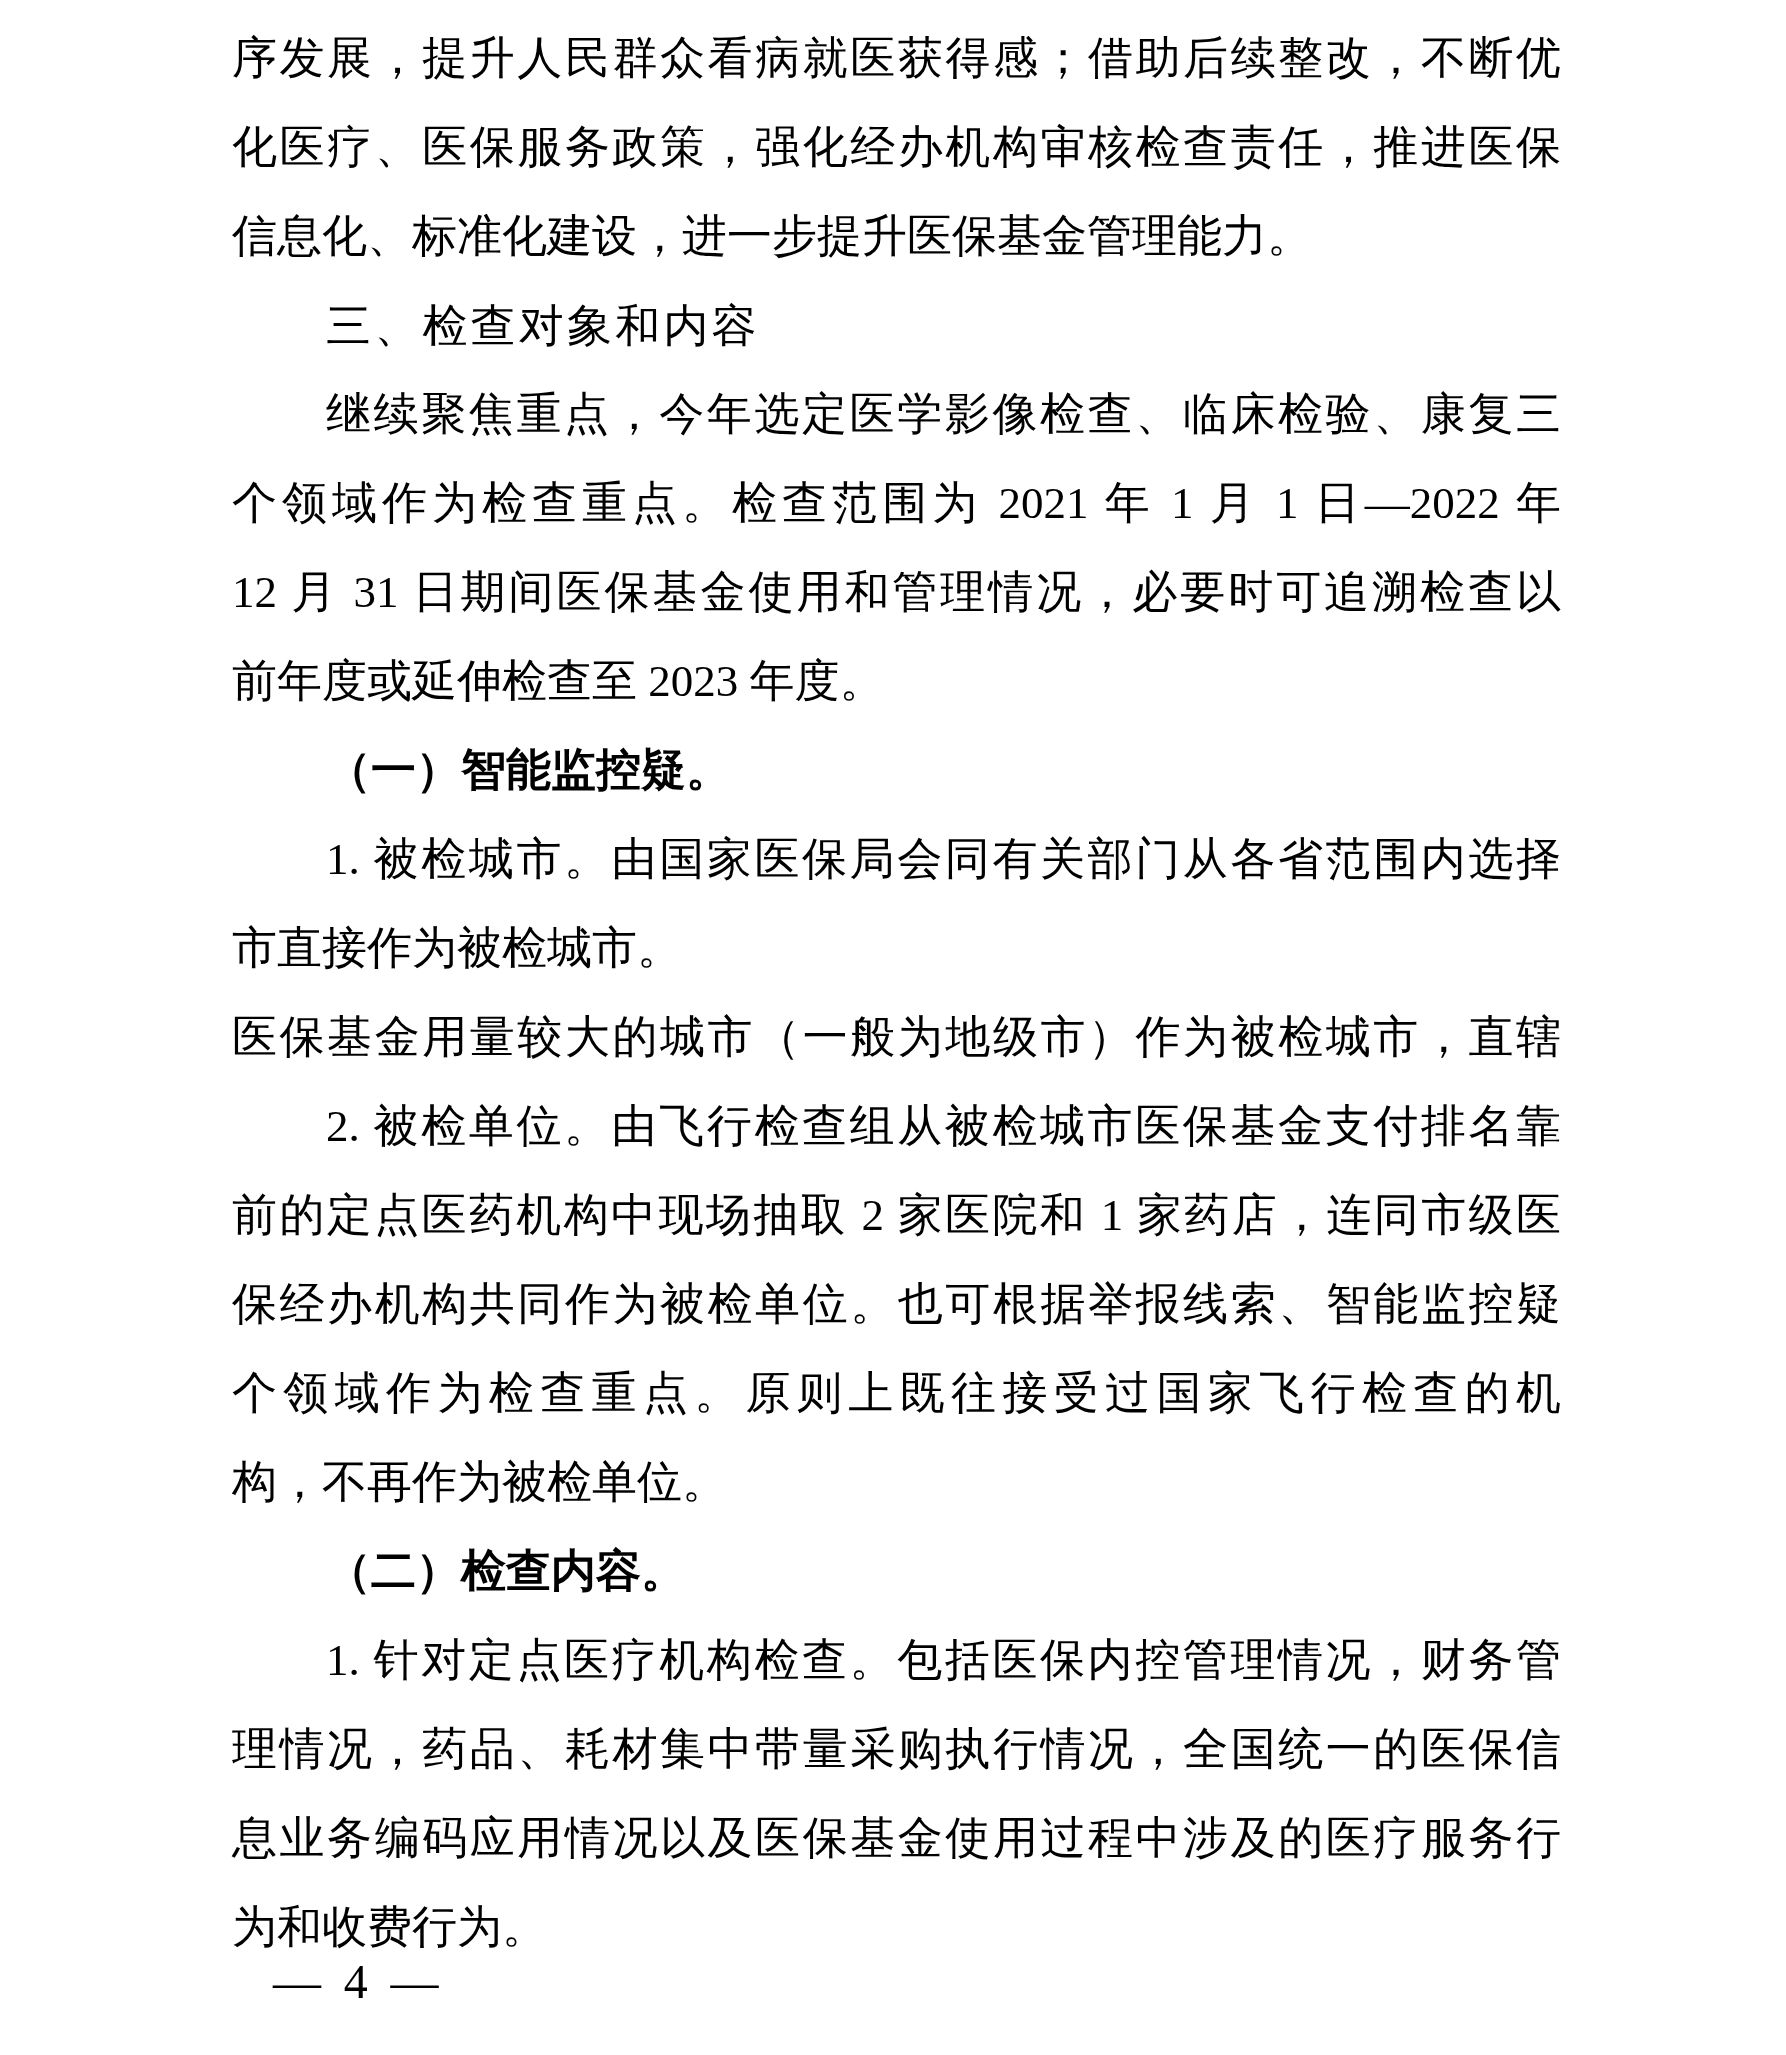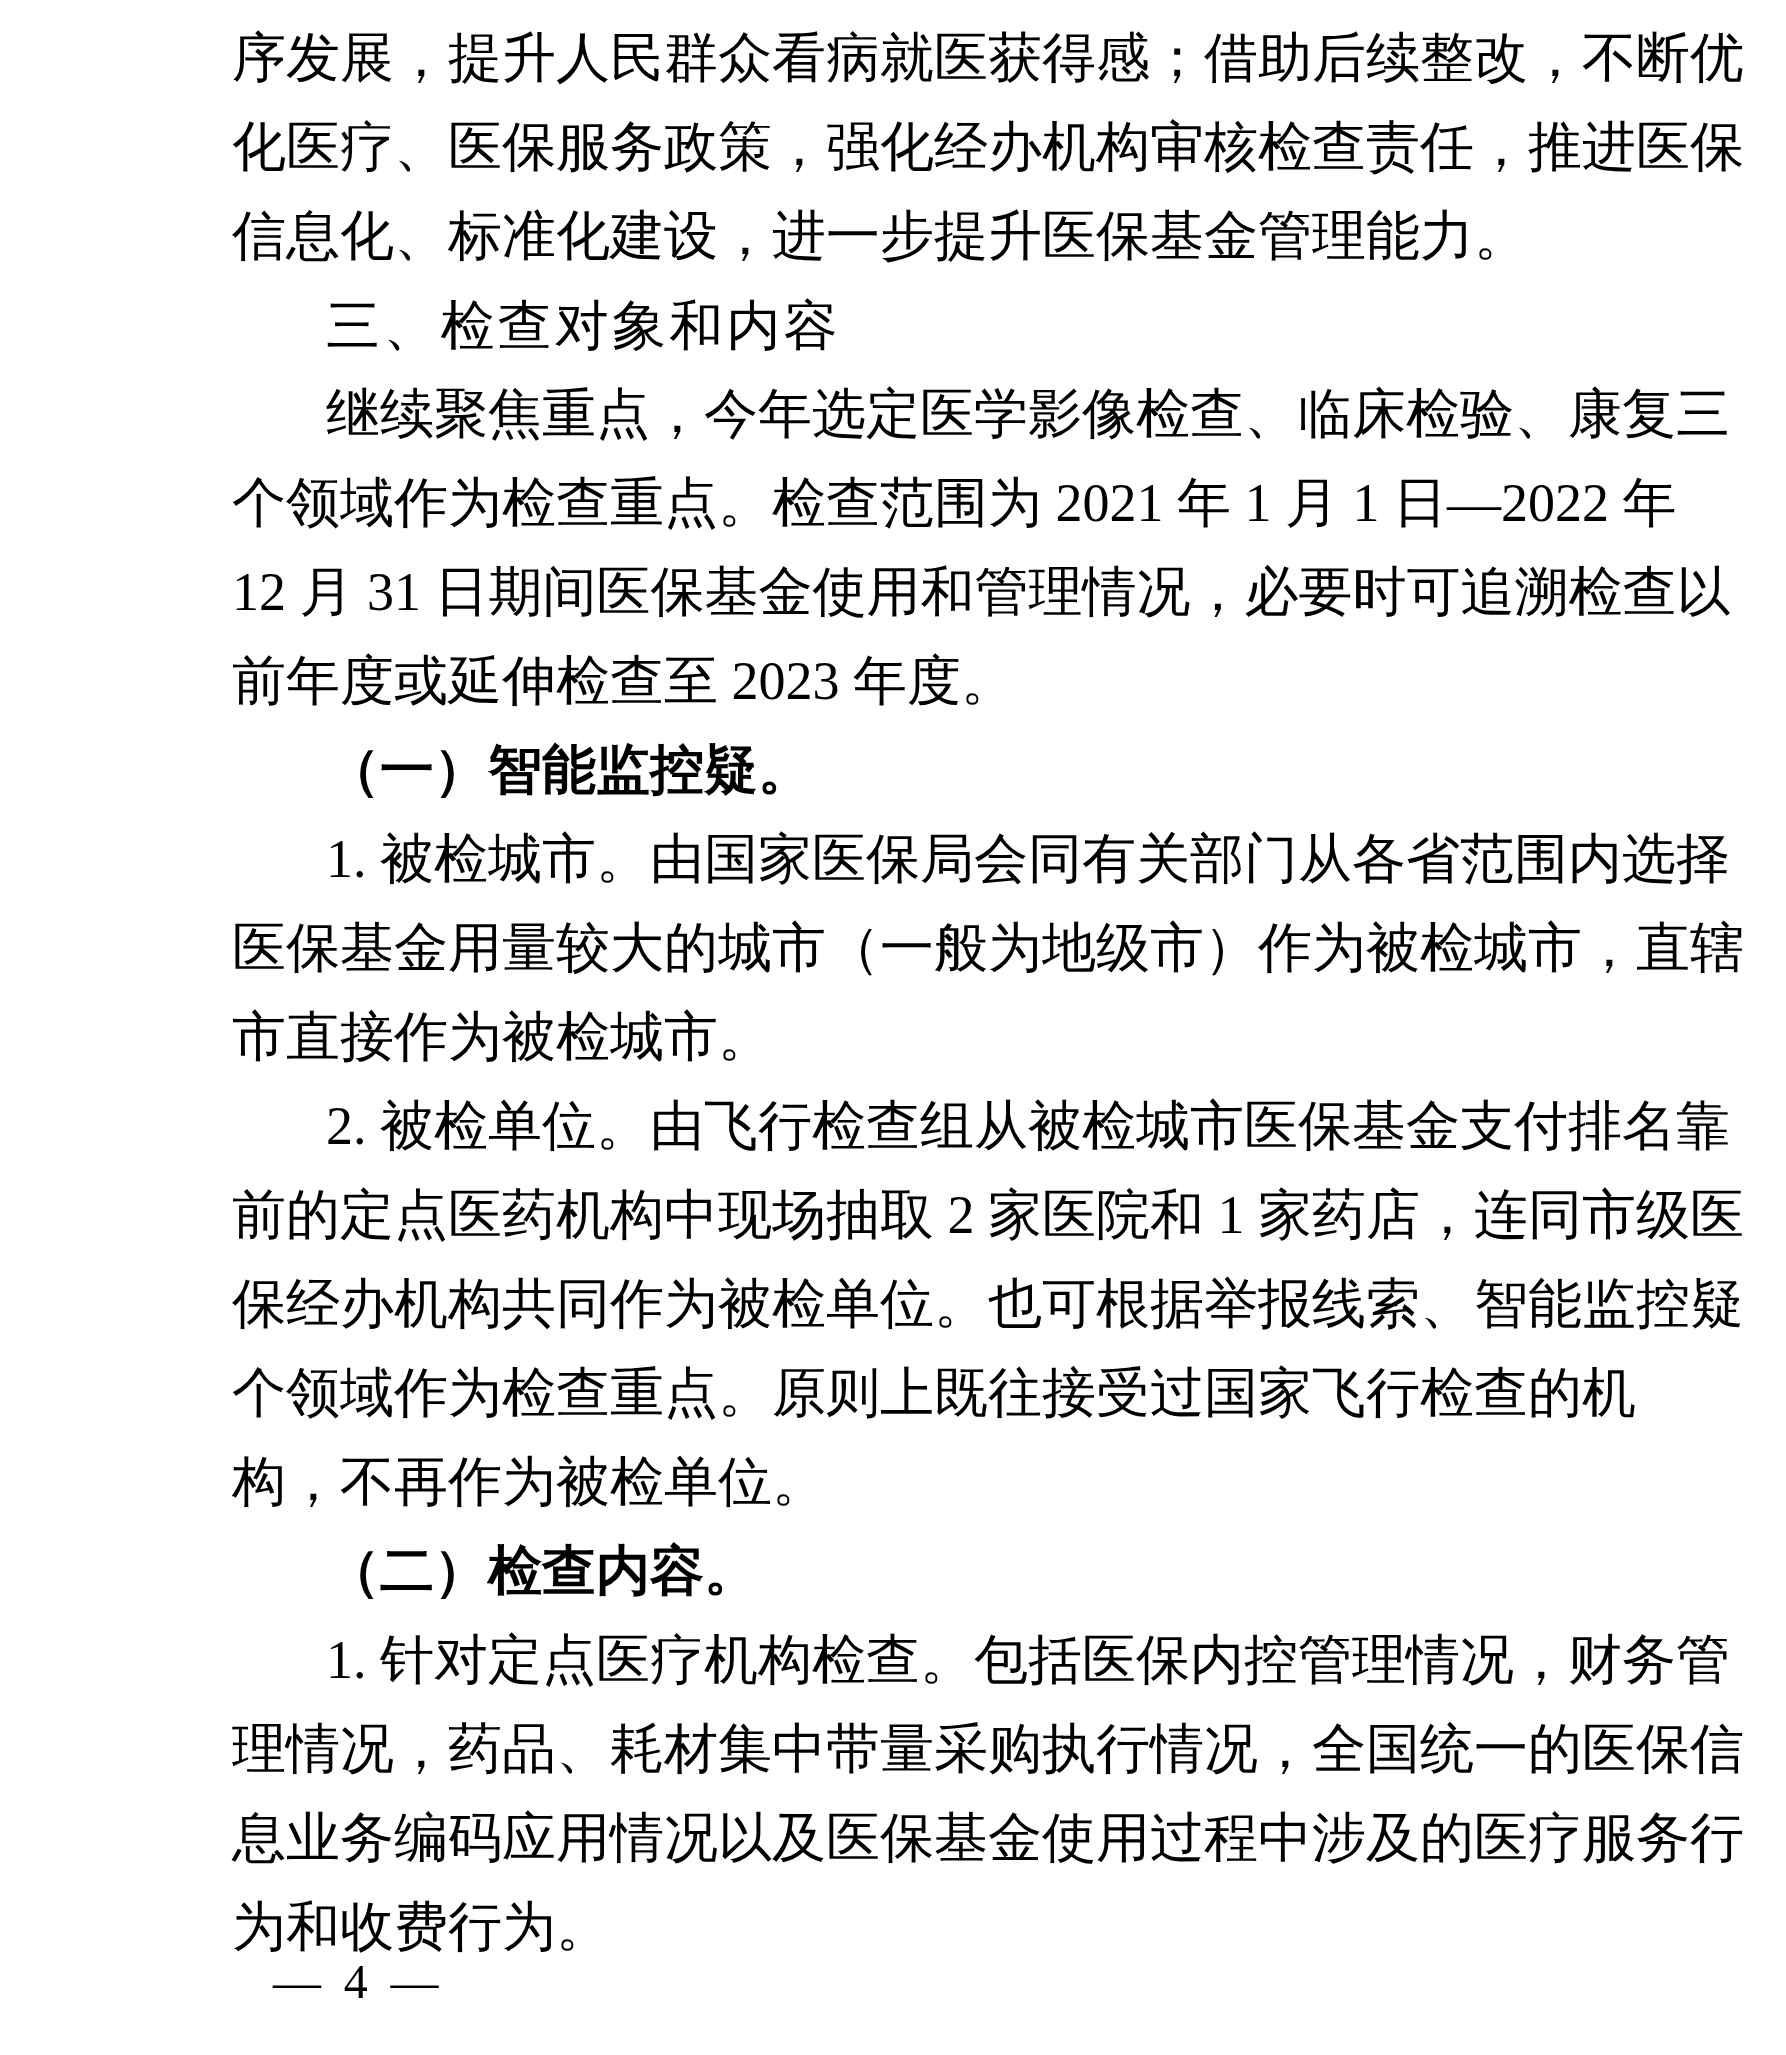--- a/index.html
+++ b/index.html
@@ -10,21 +10,21 @@
     height: 2056px;
     overflow: hidden;
     font-family: "Liberation Serif", serif;
     color: #000000;
   }
   .doc-body {
     position: absolute;
     left: 232px;
     top: 14px;
     width: 1329px;
-    font-size: 54px;
+    font-size: 45px;
     line-height: 89px;
     color: #000000;
   }
   .ln {
     text-align: justify;
     text-align-last: left;
     white-space: nowrap;
   }
   .ln.fill { text-align-last: justify; }
   .ln.ind  { text-indent: 94px; }
@@ -52,22 +52,22 @@
   <div class="ln fill">序发展，提升人民群众看病就医获得感；借助后续整改，不断优</div>
   <div class="ln fill">化医疗、医保服务政策，强化经办机构审核检查责任，推进医保</div>
   <div class="ln">信息化、标准化建设，进一步提升医保基金管理能力。</div>
   <div class="ln ind h1">三、检查对象和内容</div>
   <div class="ln ind fill">继续聚焦重点，今年选定医学影像检查、临床检验、康复三</div>
   <div class="ln fill">个领域作为检查重点。检查范围为 2021 年 1 月 1 日—2022 年</div>
   <div class="ln fill">12 月 31 日期间医保基金使用和管理情况，必要时可追溯检查以</div>
   <div class="ln">前年度或延伸检查至 2023 年度。</div>
   <div class="ln ind sub">（一）智能监控疑。</div>
   <div class="ln ind fill">1. 被检城市。由国家医保局会同有关部门从各省范围内选择</div>
+  <div class="ln">市直接作为被检城市。</div>
   <div class="ln fill">医保基金用量较大的城市（一般为地级市）作为被检城市，直辖</div>
-  <div class="ln">市直接作为被检城市。</div>
   <div class="ln ind fill">2. 被检单位。由飞行检查组从被检城市医保基金支付排名靠</div>
   <div class="ln fill">前的定点医药机构中现场抽取 2 家医院和 1 家药店，连同市级医</div>
   <div class="ln fill">保经办机构共同作为被检单位。也可根据举报线索、智能监控疑</div>
   <div class="ln fill">个领域作为检查重点。原则上既往接受过国家飞行检查的机</div>
   <div class="ln">构，不再作为被检单位。</div>
   <div class="ln ind sub">（二）检查内容。</div>
   <div class="ln ind fill">1. 针对定点医疗机构检查。包括医保内控管理情况，财务管</div>
   <div class="ln fill">理情况，药品、耗材集中带量采购执行情况，全国统一的医保信</div>
   <div class="ln fill">息业务编码应用情况以及医保基金使用过程中涉及的医疗服务行</div>
   <div class="ln">为和收费行为。</div>

